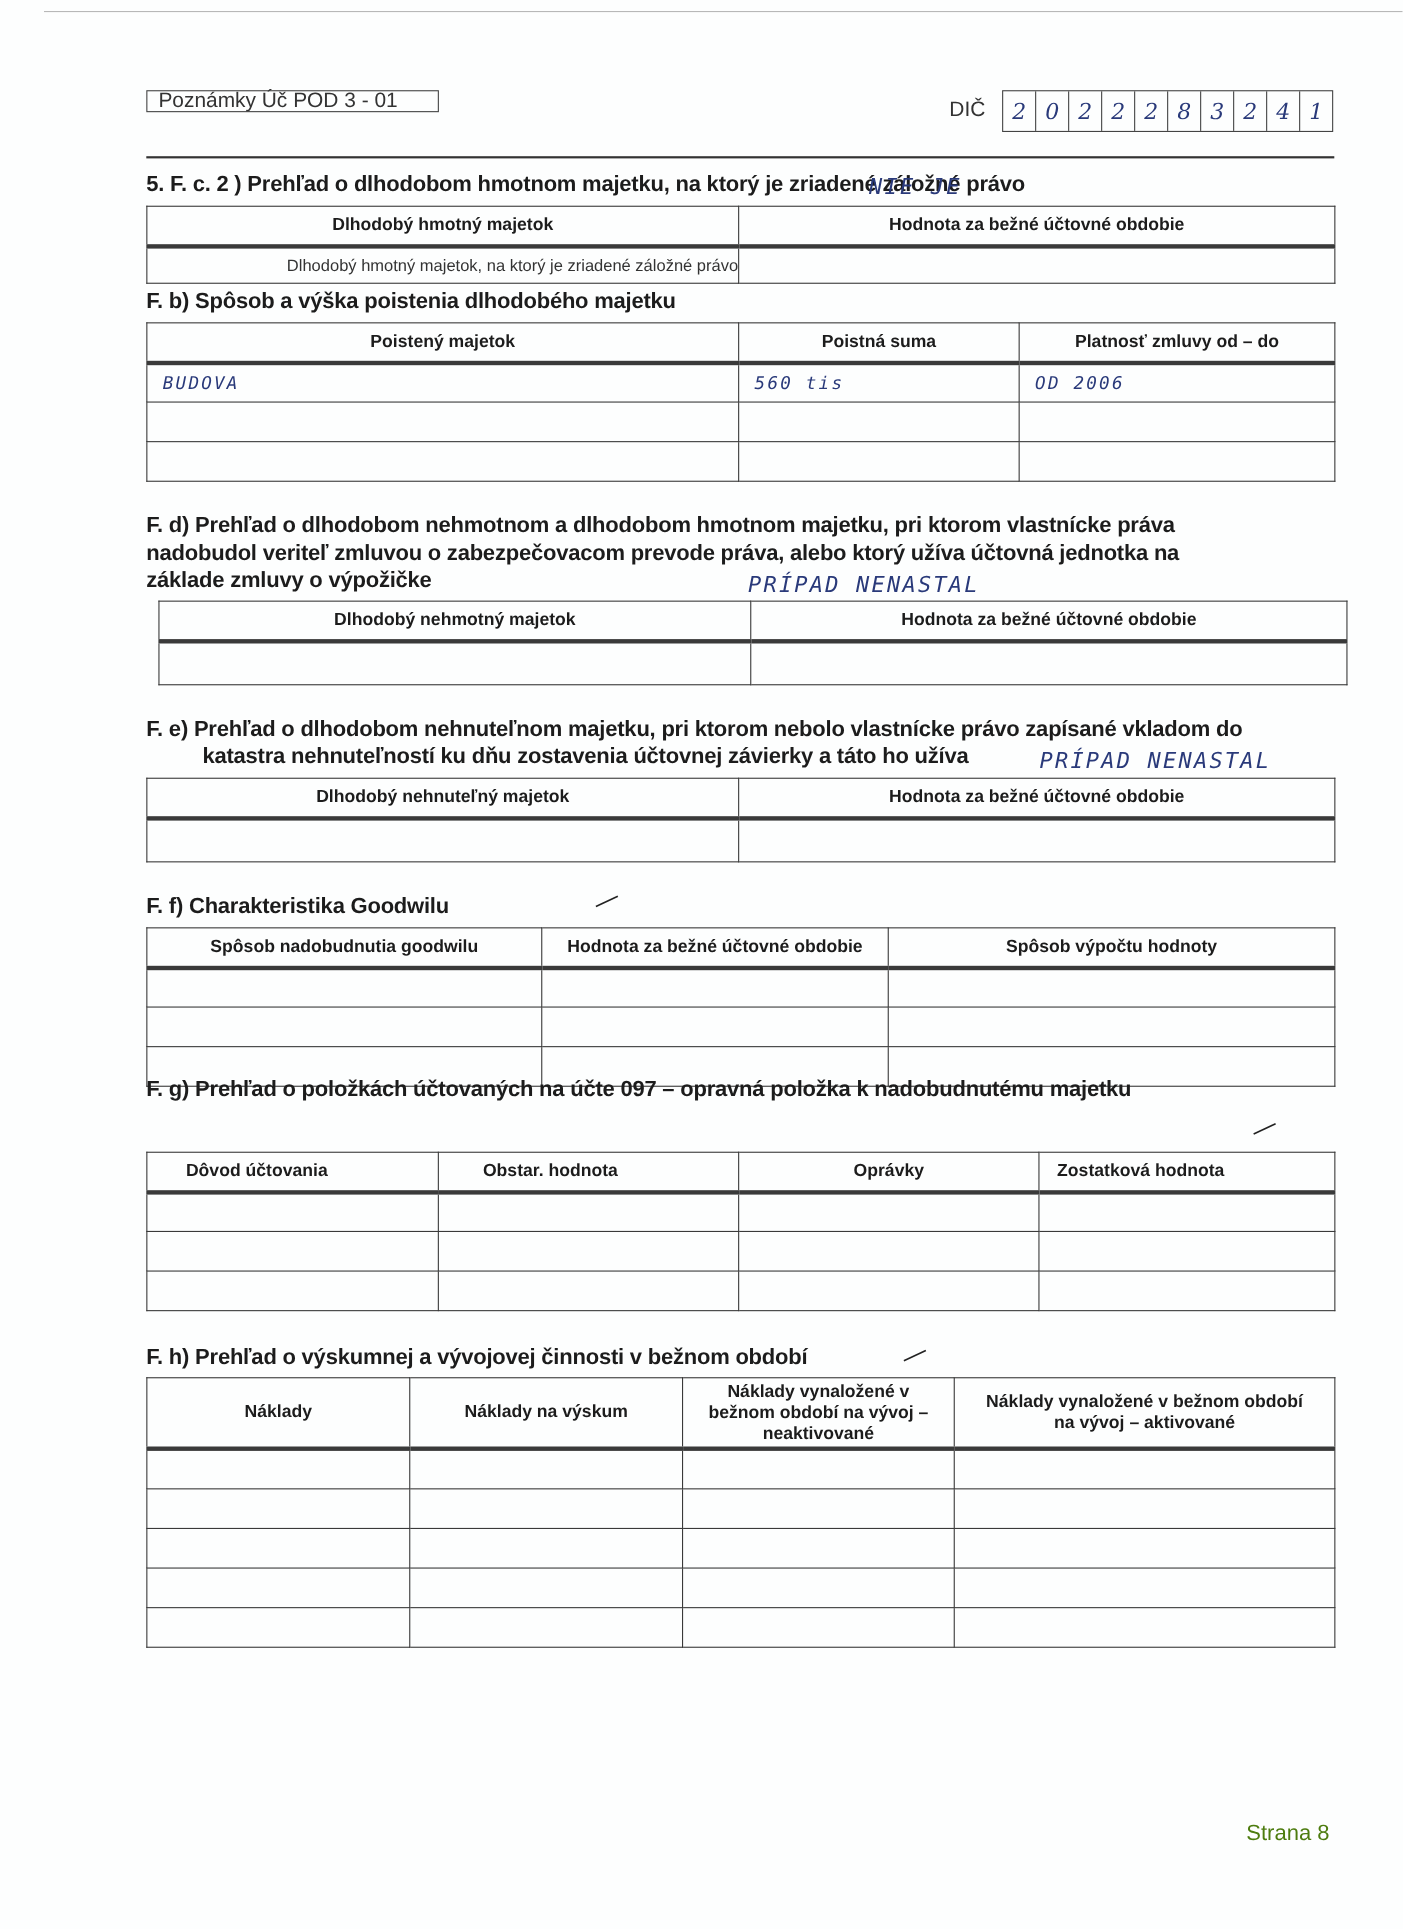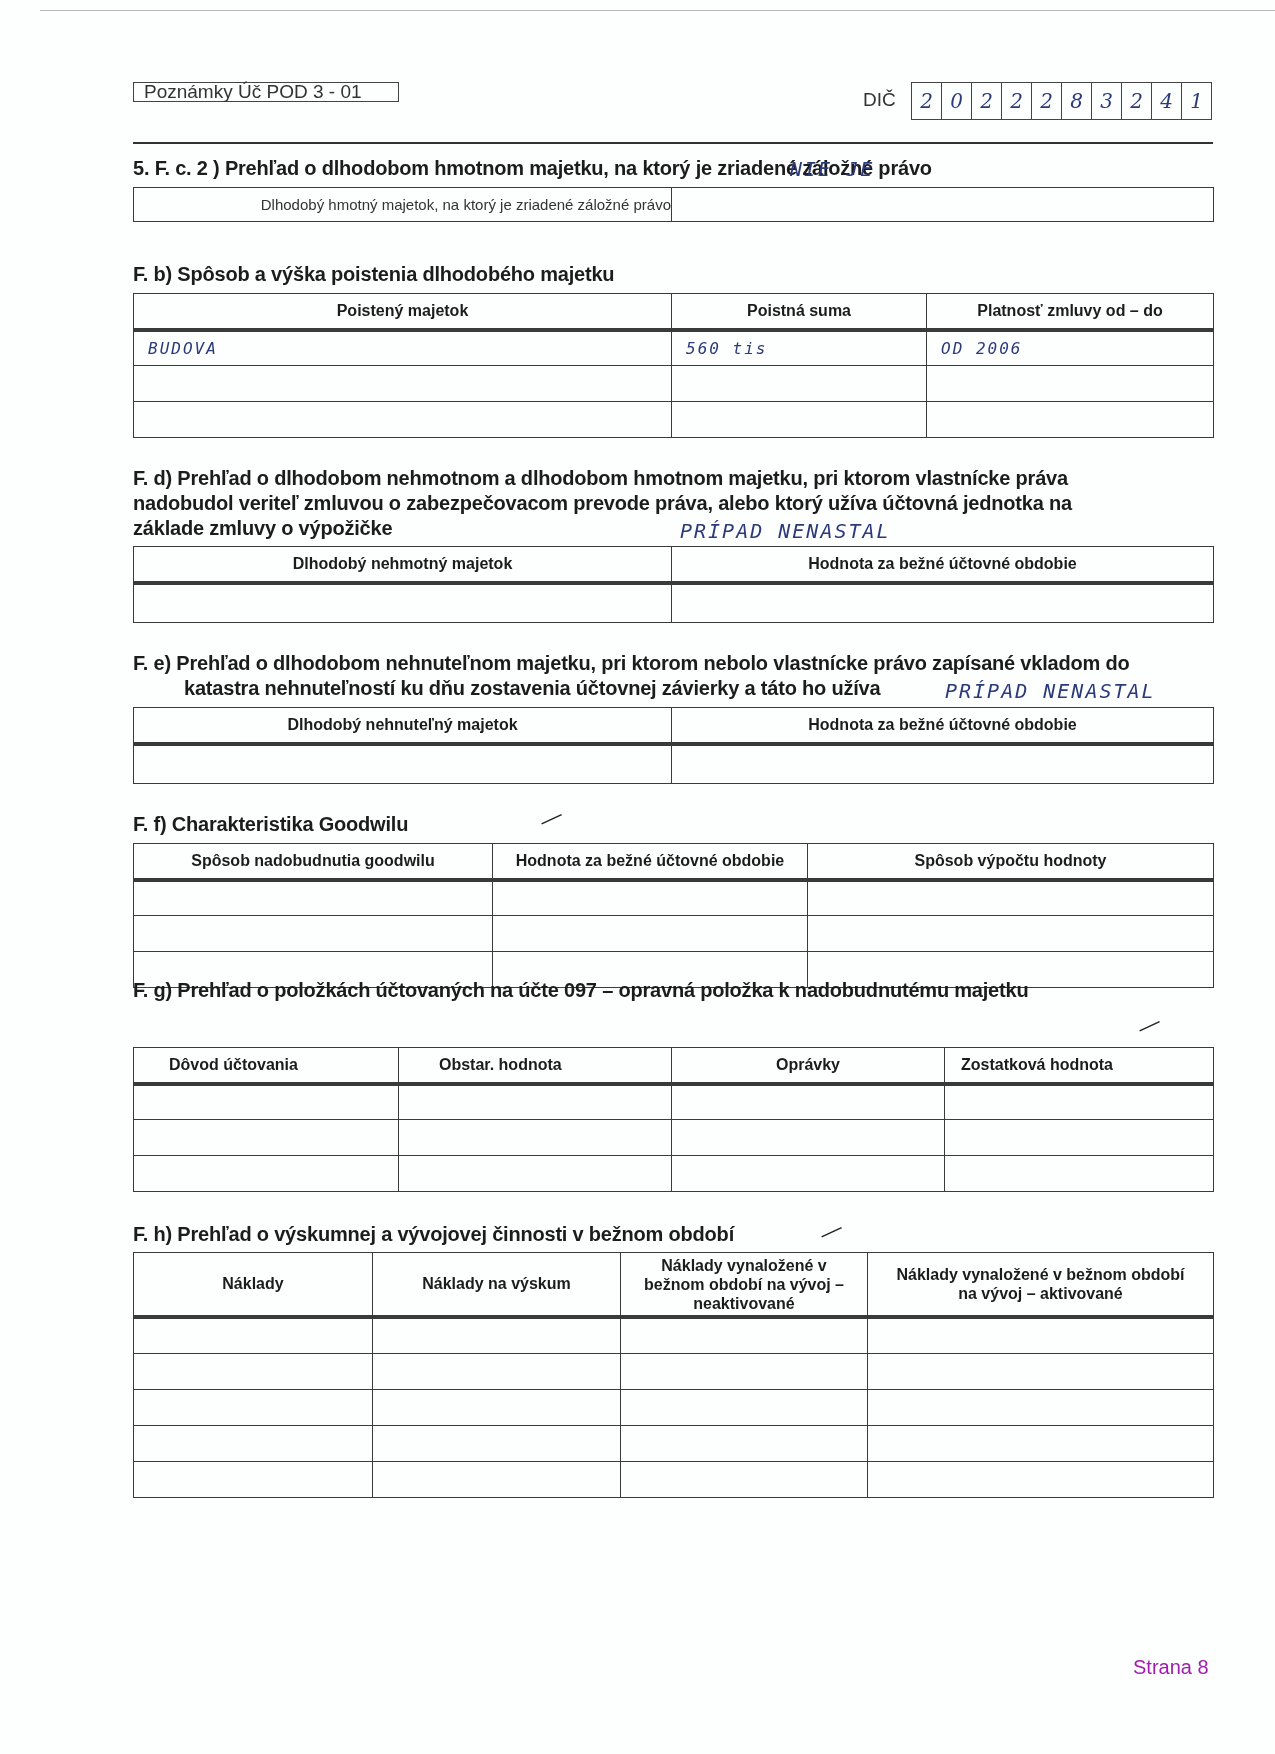--- a/index.html
+++ b/index.html
@@ -16,21 +16,21 @@
   .dic-box:first-child { border-left:none; }
   .main-rule { left:133px; top:142px; width:1080px; height:2px; background:#333; }
   .h { font-weight:bold; font-size:20px; letter-spacing:-0.2px; white-space:nowrap; }
   .hand { font-family:"DejaVu Sans Mono", monospace; font-style:italic; color:#2a3a7a; font-size:20px; letter-spacing:2px; }
   table.t { position:absolute; border-collapse:collapse; table-layout:fixed; }
   table.t td, table.t th { border:1px solid #3a3a3a; padding:0; font-size:16px; }
   table.t th { font-weight:bold; text-align:center; }
   table.t tr.hdr th { border-bottom:4px solid #3a3a3a; }
   table.t td { vertical-align:middle; }
   .cellhand { padding-left:14px !important; }
-  .page-num { left:1133px; top:1656px; font-size:20px; color:#a21caf; }
+  .page-num { left:1133px; top:1656px; font-size:20px; color:#4d7c0f; }
   .dash { font-size:22px; color:#222; }
 </style>
 </head>
 <body>
 
 <div class="abs top-rule"></div>
 
 <div class="abs form-id">
   <span>Poznámky Úč POD 3 - 01</span>
 </div>
@@ -50,20 +50,24 @@
 <div class="abs main-rule"></div>
 
 <div class="abs h" style="left:133px;top:157px;">5. F. c. 2 ) Prehľad o dlhodobom  hmotnom majetku, na ktorý je zriadené záložné  právo</div>
 <div class="abs hand" style="left:790px;top:157px;">NIE JE</div>
 <table class="t" style="left:133px;top:187px;width:1080px;">
   <colgroup>
       <col style="width:538px">
       <col style="width:542px">
     </colgroup>
   <tbody>
+      <tr class="hdr" style="height:36px;">
+    <th>Dlhodobý hmotný majetok</th>
+    <th>Hodnota za bežné účtovné obdobie</th>
+  </tr>
   <tr style="height:34px;text-align:right;">
     <td style="font-size:15px;padding-left:6px;color:#333;">Dlhodobý hmotný majetok, na ktorý je zriadené záložné právo</td>
     <td></td>
   </tr>
 </tbody>
   </table>
 
 <div class="abs h" style="left:133px;top:263px;">F. b) Spôsob a výška poistenia dlhodobého majetku</div>
 <table class="t" style="left:133px;top:293px;width:1080px;">
   <colgroup>
@@ -92,21 +96,21 @@
     <td></td>
     <td></td>
   </tr>
 </tbody>
   </table>
 
 <div class="abs h" style="left:133px;top:467px;">F. d) Prehľad o dlhodobom nehmotnom a dlhodobom hmotnom majetku, pri ktorom vlastnícke práva</div>
 <div class="abs h" style="left:133px;top:492px;">nadobudol veriteľ zmluvou o zabezpečovacom prevode práva, alebo ktorý užíva účtovná  jednotka na</div>
 <div class="abs h" style="left:133px;top:517px;">základe zmluvy o výpožičke</div>
 <div class="abs hand" style="left:680px;top:519px;">PRÍPAD NENASTAL</div>
-<table class="t" style="left:133px;top:546px;width:1080px;">
+<table class="t" style="left:144px;top:546px;width:1080px;">
   <colgroup>
       <col style="width:538px">
       <col style="width:542px">
     </colgroup>
   <tbody>
       <tr class="hdr" style="height:36px;">
     <th>Dlhodobý nehmotný majetok</th>
     <th>Hodnota za bežné účtovné obdobie</th>
   </tr>
   <tr style="height:40px;">

